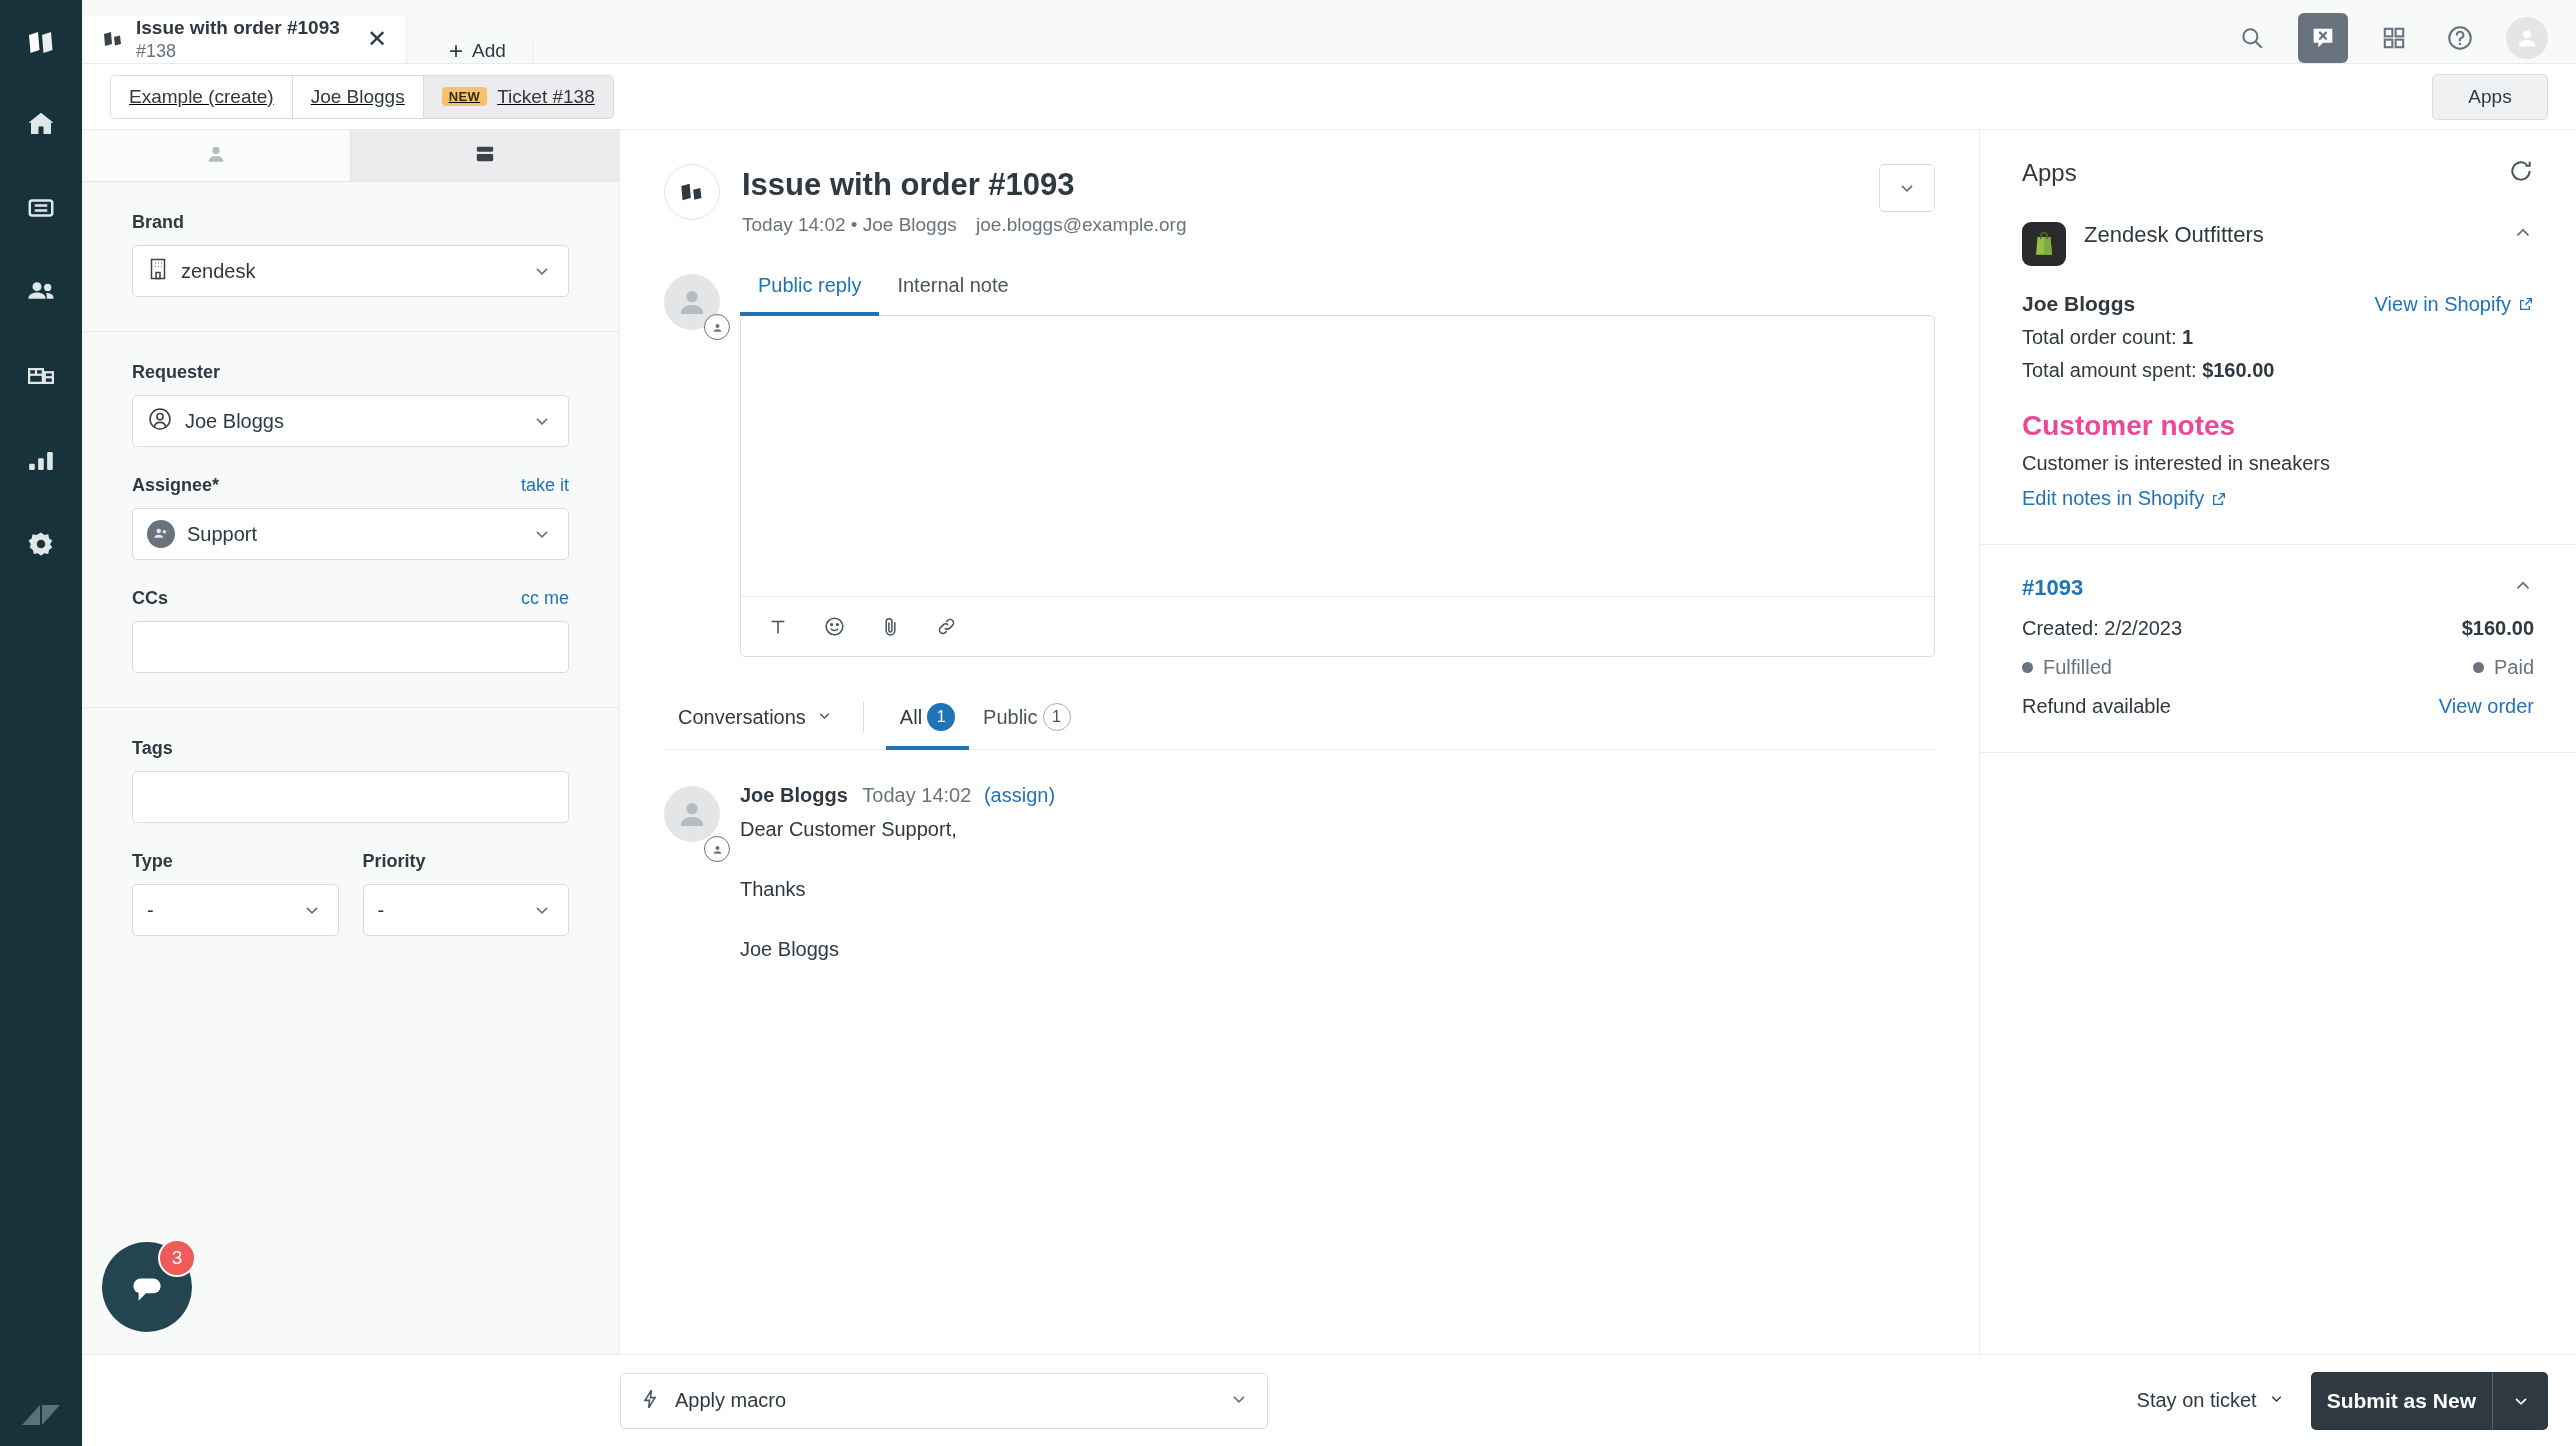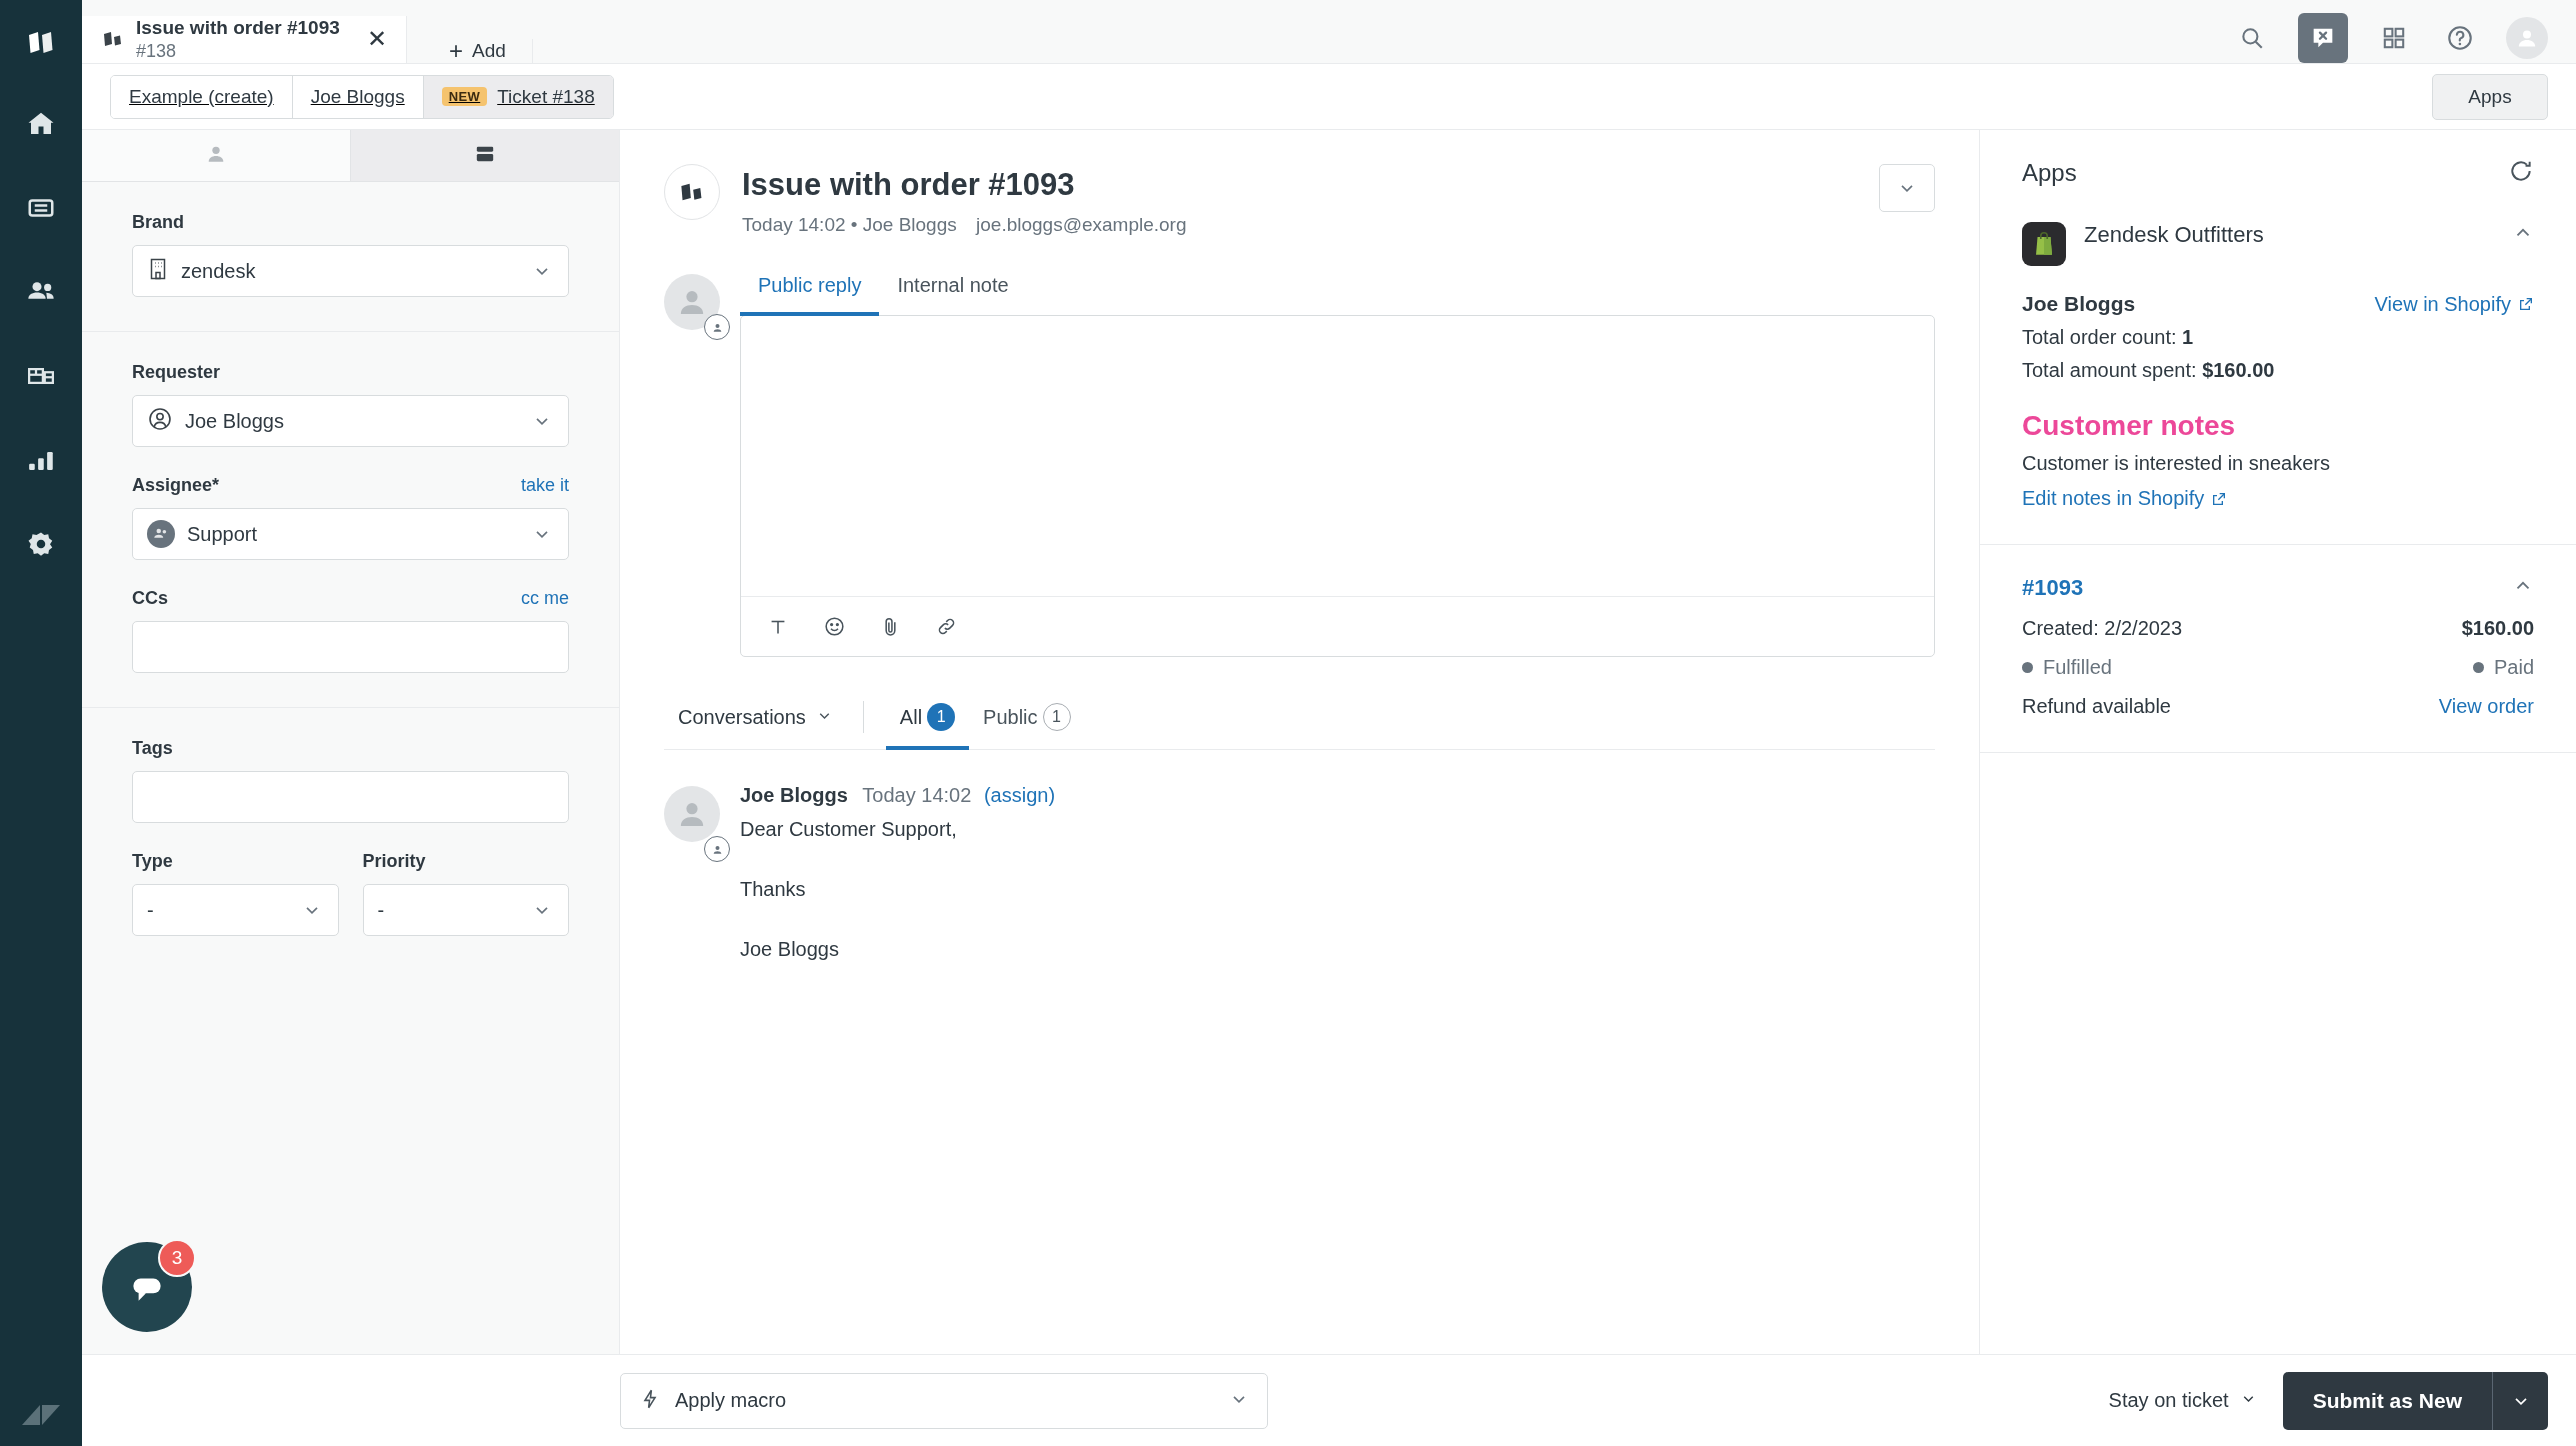--- a/index.html
+++ b/index.html
@@ -207,21 +207,21 @@
   .macro {
     margin-left: 0; width: 648px; height: 56px; border: 1px solid #d8dcde; border-radius: 5px;
     background: #fff; display: flex; align-items: center; gap: 14px; padding: 0 18px; cursor: pointer;
   }
   .macro .mv { flex: 1; font-size: 20px; color: #2f3941; }
   .footer-mid { flex: 1; }
   .footer-right { display: flex; align-items: center; gap: 26px; }
   .stay { display: flex; align-items: center; gap: 11px; font-size: 20px; color: #2f3941; cursor: pointer; }
   .submit-group { display: flex; align-items: stretch; border-radius: 5px; overflow: hidden; }
   .submit-main {
-    background: #2f3941; color: #fff; font-size: 21px; font-weight: 700; padding: 0 30px;
+    background: #2f3941; color: #fff; font-size: 21px; font-weight: 700; padding: 0 16px;
     height: 58px; display: flex; align-items: center; cursor: pointer;
   }
   .submit-caret {
     background: #2f3941; color: #fff; width: 56px; height: 58px; display: flex; align-items: center;
     justify-content: center; cursor: pointer; border-left: 1px solid #5a6672;
   }
 </style>
 </head>
 <body>
 

